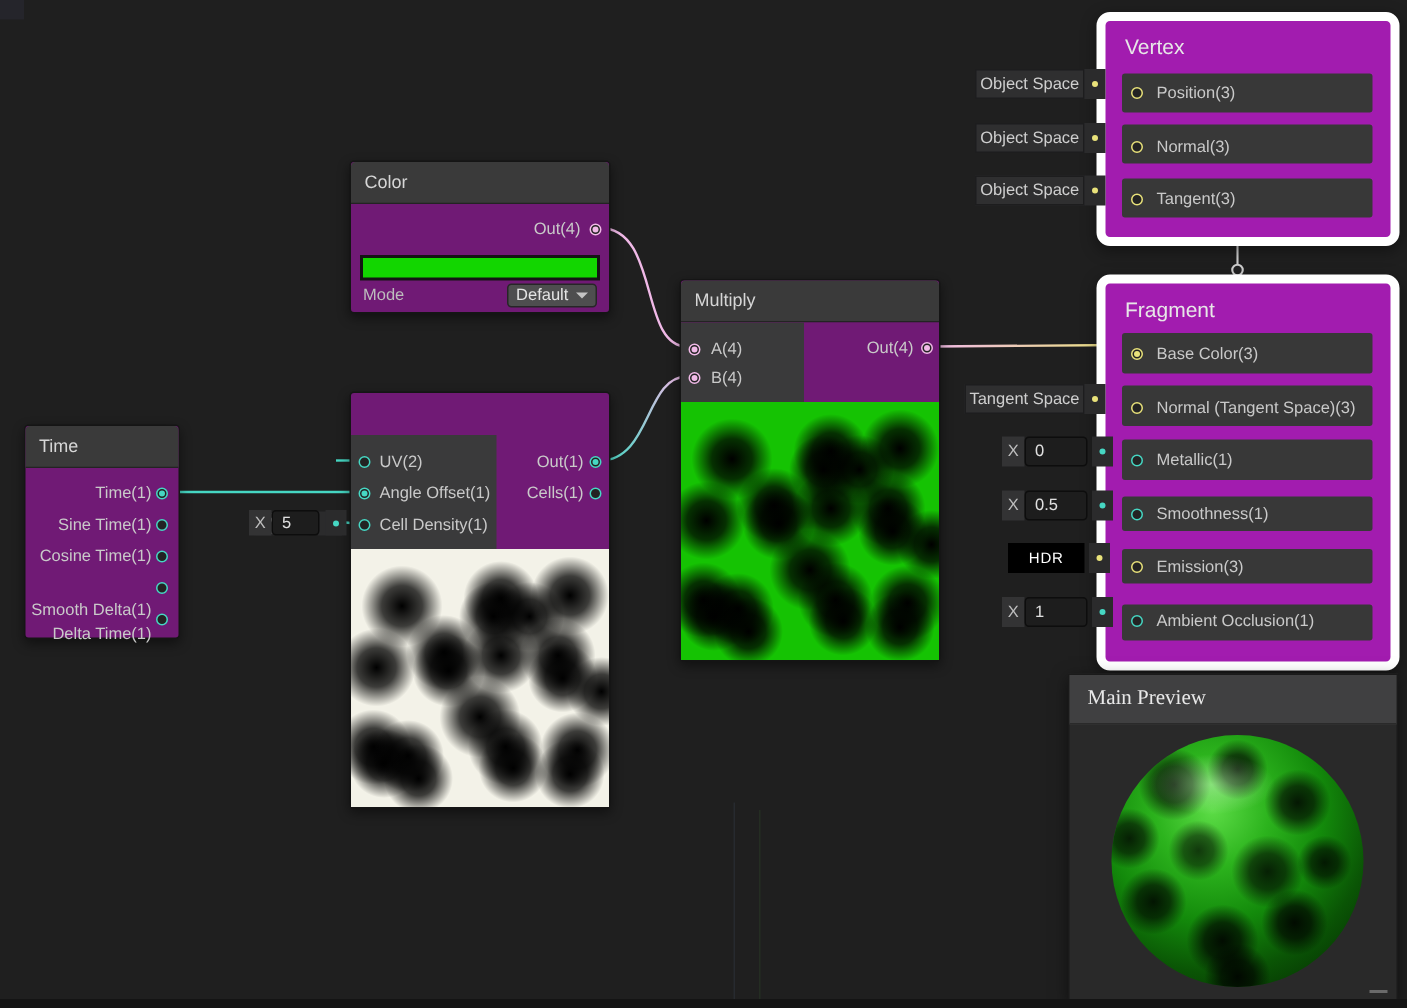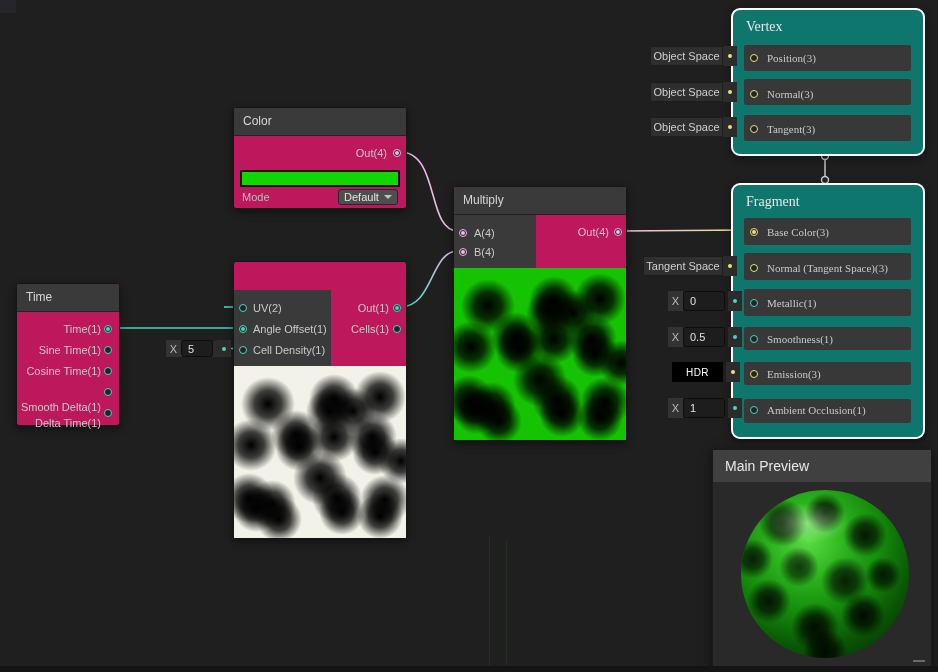--- a/index.html
+++ b/index.html
@@ -1,25 +1,25 @@
 <!DOCTYPE html>
 <html><head>
 <meta charset="utf-8">
 <style>
   html,body{margin:0;padding:0;background:#1e1e1e;}
   #canvas{position:relative;width:938px;height:672px;background:#1f1f1f;overflow:hidden;
           font-family:"Liberation Sans","DejaVu Sans",sans-serif;}
   
-  .node{position:absolute;background:#be185d;border:1px solid #151515;border-radius:3px;
+  .node{position:absolute;background:#701a75;border:1px solid #151515;border-radius:3px;
         box-shadow:0 3px 8px rgba(0,0,0,.45);}
   .node-header{height:27px;line-height:27px;padding:0 9px;font-size:12px;color:#d6d6d6;
         background:#3a3a3a;border-bottom:1px solid #232323;border-radius:3px 3px 0 0;}
   .in-panel{position:absolute;background:#3a3a3b;}
-  .ctx-node{position:absolute;background:#0f766e;border:2px solid #ffffff;border-radius:9px;
-        box-shadow:0 3px 10px rgba(0,0,0,.4);font-family:Liberation Serif, serif;}
+  .ctx-node{position:absolute;background:#a21caf;border:6px solid #ffffff;border-radius:9px;
+        box-shadow:0 3px 10px rgba(0,0,0,.4);}
   .ctx-title{position:absolute;left:13px;top:9px;font-size:14px;color:#e7e7e7;}
   .ctx-bar{position:absolute;left:11px;width:167px;background:#383838;border-radius:2px;}
   
   .port{position:absolute;width:8px;height:8px;border-radius:50%;border:1.5px solid var(--c);
         background:#232323;box-sizing:border-box;}
   .port.connected::after{content:"";position:absolute;inset:1px;border-radius:50%;background:var(--c);}
   .plabel{position:absolute;font-size:11px;color:#c9c9c9;white-space:nowrap;transform:translateY(-50%);}
   .plabel.r{text-align:right;}
   
   .widget{position:absolute;display:flex;align-items:stretch;font-size:11px;color:#cfcfcf;}
@@ -298,21 +298,21 @@
       </div>
   </div>
   <div class="widget" style="left:668px;top:398px;height:20px;">
     <div class="wcell" style="width:15px;color:#bdbdbd;">X</div>
     <div class="wval" style="width:42px;">1</div>
     <div class="wstub" style="width:14px;margin-left:3px;">
         <span class="dot" style="background:#46d7c3;"></span>
       </div>
   </div>
 
-  <div style="position:absolute;left:712px;top:449px;width:218px;height:216px;background:#292929;border:1px solid #1a1a1a;box-shadow:0 3px 10px rgba(0,0,0,.5);">
+  <div style="position:absolute;left:712px;top:449px;width:218px;height:216px;background:#292929;border:1px solid #1a1a1a;box-shadow:0 3px 10px rgba(0,0,0,.5);font-family:Liberation Serif, serif;">
     <div style="height:33px;background:#404041;display:flex;align-items:center;padding:0 12px;font-size:14px;color:#e8e8e8;border-bottom:1px solid #2a2a2a;box-sizing:border-box;">
       <span>Main Preview</span>
     </div>
     <svg width="218" height="183" viewBox="0 0 218 183">
       <defs>
         <radialGradient id="sphereG" cx="0.40" cy="0.30" r="0.80">
           <stop offset="0" stop-color="#5cdc46"></stop>
             <stop offset="0.28" stop-color="#2cb31d"></stop>
           <stop offset="0.55" stop-color="#138a0b"></stop>
             <stop offset="0.8" stop-color="#0a5505"></stop>

